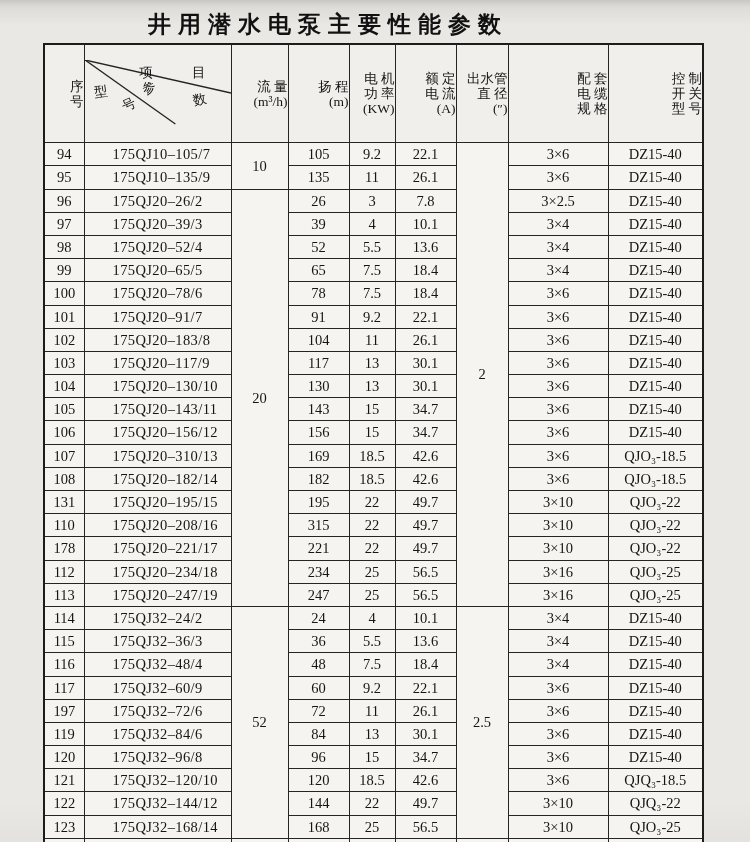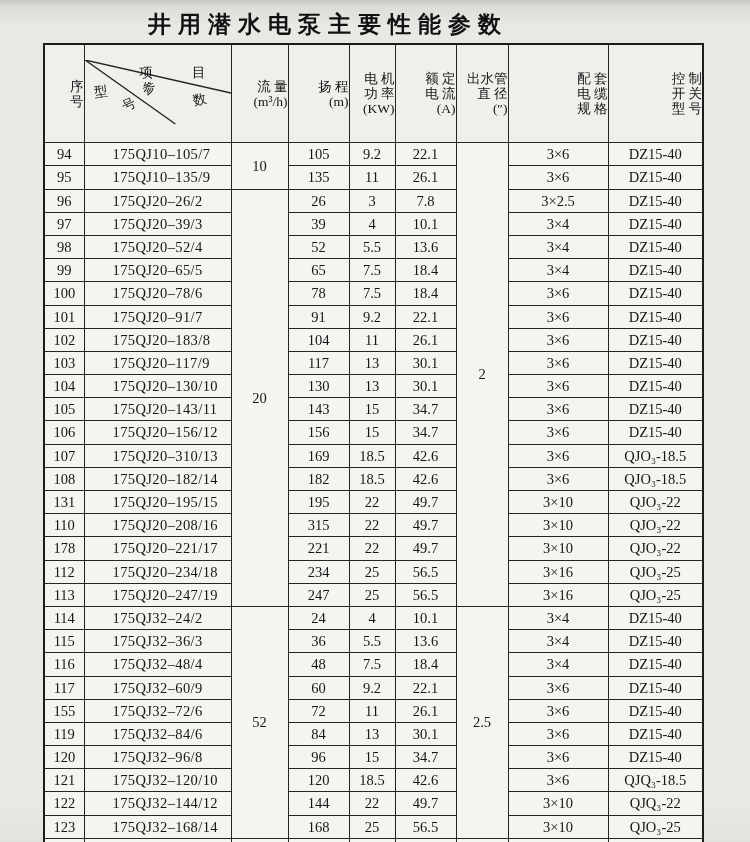--- a/index.html
+++ b/index.html
@@ -321,21 +321,21 @@
       <tr>
         <td>117</td>
         <td class="model-cell">175QJ32–60/9</td>
         <td>60</td>
         <td>9.2</td>
         <td>22.1</td>
         <td>3×6</td>
         <td>DZ15-40</td>
       </tr>
       <tr>
-        <td>155</td>
+        <td>197</td>
         <td class="model-cell">175QJ32–72/6</td>
         <td>72</td>
         <td>11</td>
         <td>26.1</td>
         <td>3×6</td>
         <td>DZ15-40</td>
       </tr>
       <tr>
         <td>119</td>
         <td class="model-cell">175QJ32–84/6</td>

